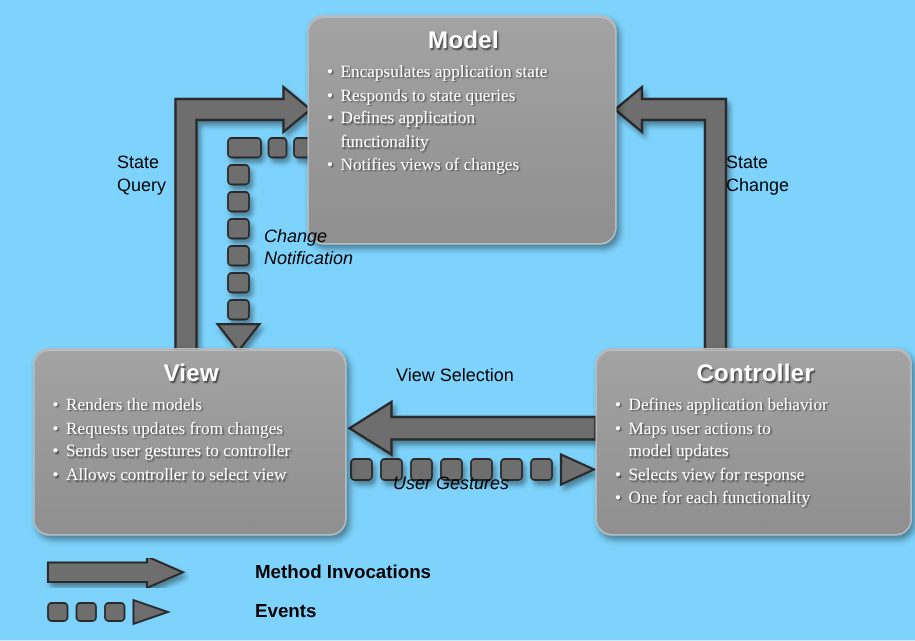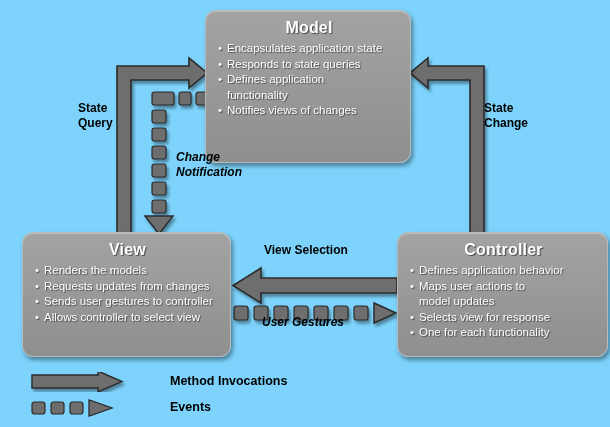--- a/index.html
+++ b/index.html
@@ -43,20 +43,21 @@
     font-weight: bold;
     color: #ffffff;
     text-shadow: 1px 1px 1px rgba(0,0,0,0.55);
     margin: 2px 0 4px 0;
     letter-spacing: 0.2px;
   }
   .bullets {
     list-style: none;
     margin: 0;
     padding: 0;
+    font-family: Liberation Serif, serif;
   }
   .bullets li {
     font-size: 11.5px;
     line-height: 15.5px;
     color: #ffffff;
     text-shadow: 1px 1px 1px rgba(0,0,0,0.5);
     white-space: nowrap;
     padding-left: 9px;
     position: relative;
   }
@@ -68,21 +69,21 @@
   }
 
   #node-model    { left: 205px; top: 10px;  width: 206px; height: 153px; }
   #node-view     { left: 22px;  top: 232px; width: 209px; height: 125px; }
   #node-controller { left: 397px; top: 232px; width: 211px; height: 125px; }
 
   
   .edge-label {
     position: absolute;
     font-size: 12px;
-    font-weight: bold;
+    font-weight: normal;
     color: #000000;
     line-height: 14.5px;
     white-space: pre-line;
   }
   .edge-label.italic { font-style: italic; }
 
   #label-state-query     { left: 78px;  top: 101px; }
   #label-state-change    { left: 484px; top: 101px; }
   #label-change-notif    { left: 176px; top: 150px; }
   #label-view-selection  { left: 264px; top: 243px; }

